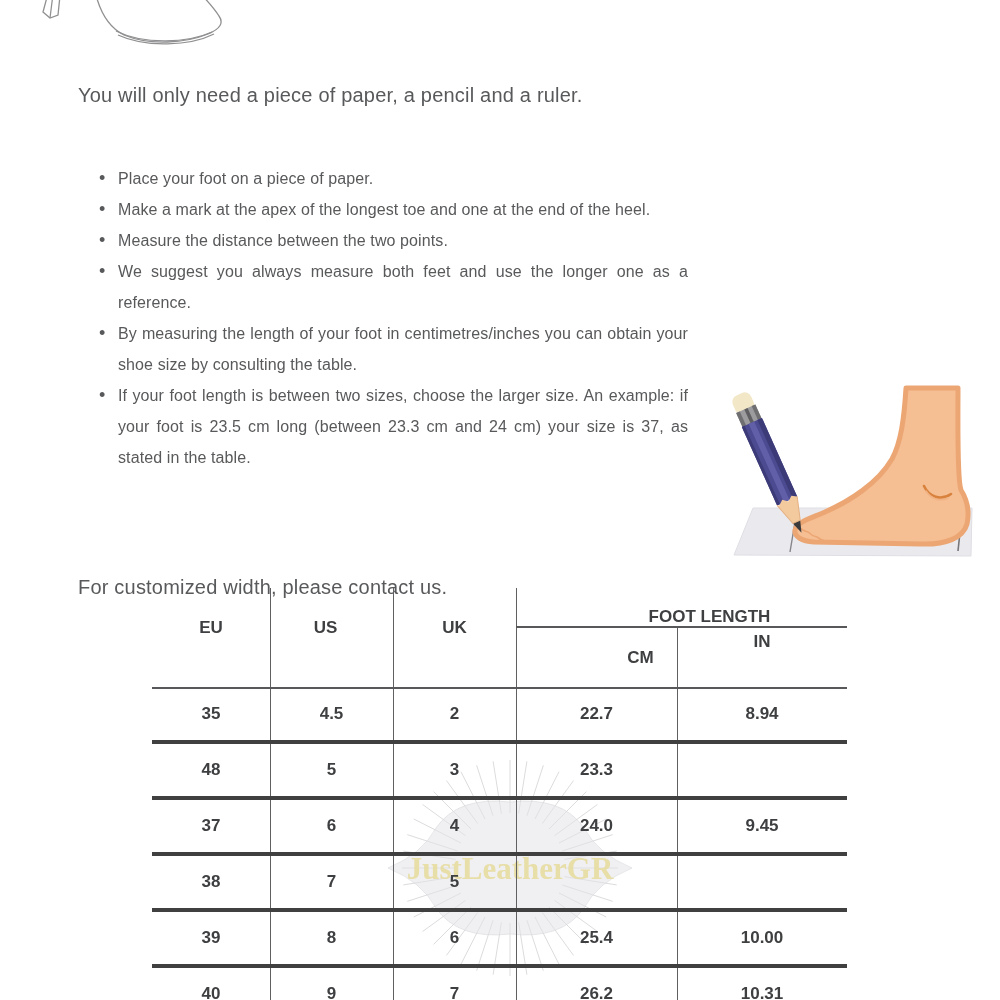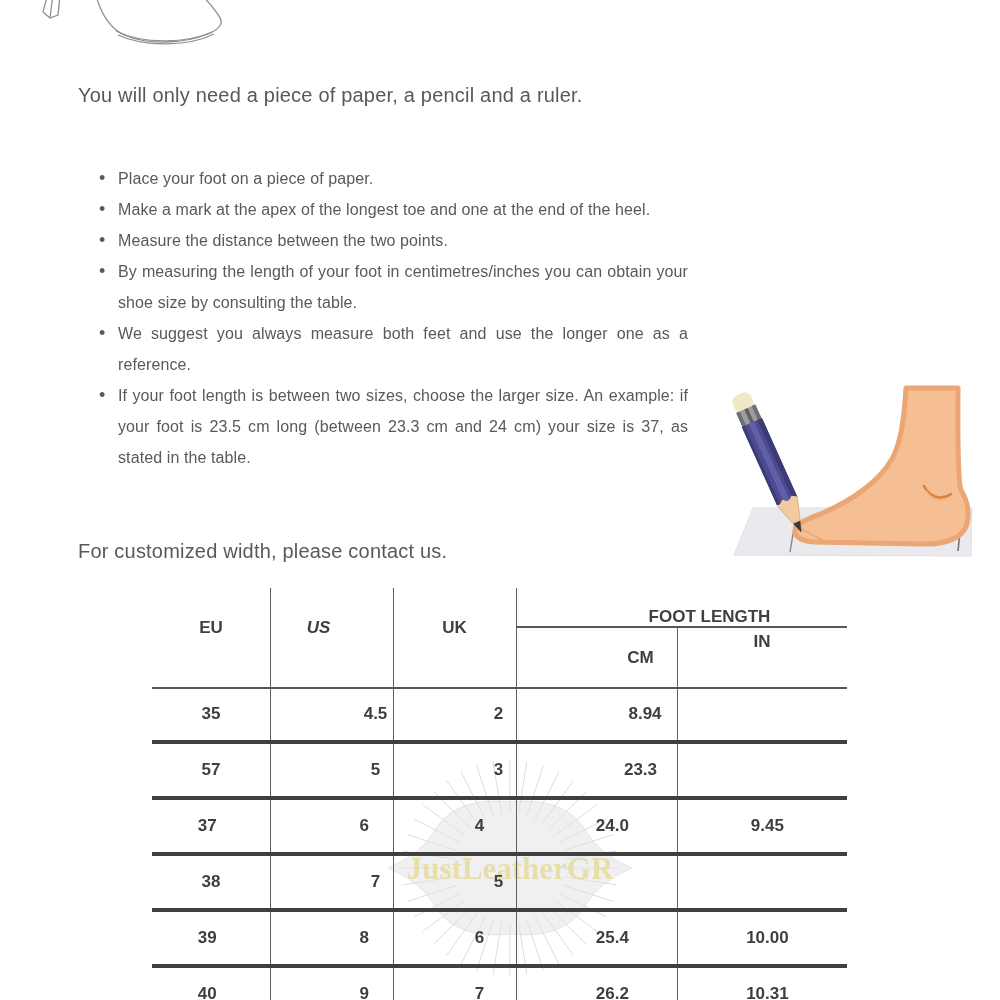--- a/index.html
+++ b/index.html
@@ -19,21 +19,21 @@
     font-size:16px;color:#58595b;letter-spacing:.1px;margin-top:19px;
   }
   .steps ul{margin:0;padding:0;list-style:none;}
   .steps li{
     position:relative;padding-left:22px;line-height:31px;text-align:justify;
   }
   .steps li::before{
     content:"\2022";position:absolute;left:3px;top:0;font-size:18px;color:#58595b;
   }
   .note{
-    position:absolute;left:78px;top:540px;width:600px;
+    position:absolute;left:78px;top:576px;width:600px;
     font-size:20px;color:#58595b;letter-spacing:.2px;
   }
   
   .foot-illo{position:absolute;left:720px;top:360px;width:282px;height:202px;}
   
   .watermark{
     position:absolute;left:378px;top:752px;width:264px;height:236px;
     z-index:1;pointer-events:none;
   }
   .watermark text{
@@ -45,29 +45,29 @@
     color:#3e3f41;font-weight:700;font-size:17px;
   }
   .vline{position:absolute;top:0;bottom:0;width:1.4px;background:#606062;}
   .vline.v1{left:118px;} .vline.v2{left:241px;} .vline.v3{left:364px;}
   .vline.v4{left:525px;top:39px;}
   .hline{position:absolute;height:2px;background:#58585a;}
   .hline.fl-under{left:364px;right:0;top:38px;}
   .hline.head-bottom{left:0;right:0;top:99px;}
   .th{position:absolute;text-align:center;}
   .th.eu{left:0;width:118px;top:30px;}
-  .th.us{left:105px;width:123px;top:30px;font-style:italic;}
+  .th.us{left:112px;width:123px;top:30px;}
   .th.uk{left:241px;width:123px;top:30px;}
   .th.fl{left:364px;width:331px;top:19px;margin-left:28px;}
   .th.cm{left:364px;width:161px;top:60px;padding-left:44px;}
   .th.in{left:525px;width:170px;top:44px;}
   .tbody{position:absolute;left:0;right:0;top:100px;}
   .trow{display:flex;height:52px;border-bottom:4px solid #404040;}
   .tcell{display:flex;align-items:center;justify-content:center;}
-  .tcell.c0{width:118px;} .tcell.c1{width:123px;padding-left:44px;} .tcell.c2{width:123px;}
+  .tcell.c0{width:118px;} .tcell.c1{width:123px;} .tcell.c2{width:123px;}
   .tcell.c3{width:161px;} .tcell.c4{width:170px;}
 </style>
 </head>
 <body>
 
 <div class="page">
 
   <svg class="shoe-illo" viewBox="0 0 205 72" fill="none" stroke="#909092" stroke-width="1.3">
 
     <path d="M24,-4 L17,22 L24,28 L32,25 L35,-4" fill="#fff"></path>
@@ -85,22 +85,22 @@
     <path d="M92,45 C120,58 164,56 188,44"></path>
   </svg>
 
   <div class="intro">You will only need a piece of paper, a pencil and a ruler.</div>
 
   <div class="steps">
     <ul id="steps-list">
         <li>Place your foot on a piece of paper.</li>
         <li>Make a mark at the apex of the longest toe and one at the end of the heel.</li>
         <li>Measure the distance between the two points.</li>
+        <li>We suggest you always measure both feet and use the longer one as a reference.</li>
         <li>By measuring the length of your foot in centimetres/inches you can obtain your shoe size by consulting the table.</li>
-        <li>We suggest you always measure both feet and use the longer one as a reference.</li>
         <li>If your foot length is between two sizes, choose the larger size. An example: if your foot is 23.5 cm long (between 23.3 cm and 24 cm) your size is 37, as stated in the table.</li>
       </ul>
   </div>
 
   <svg class="foot-illo" viewBox="0 0 282 202">
 
     <polygon points="14,195 33,148 252,148 251,196" fill="#eaeaee"></polygon>
     <polygon points="14,195 33,148 252,148 251,196" fill="none" stroke="#dedee4" stroke-width="1"></polygon>
 
     <line x1="243" y1="144" x2="238" y2="191" stroke="#77777a" stroke-width="1.6"></line>
@@ -195,24 +195,25 @@
     <div class="th us">US</div>
     <div class="th uk">UK</div>
     <div class="th fl">FOOT LENGTH</div>
     <div class="th cm">CM</div>
     <div class="th in">IN</div>
     <div class="tbody" id="table-body">
         <div class="trow">
           <div class="tcell c0">35</div>
           <div class="tcell c1">4.5</div>
           <div class="tcell c2">2</div>
+          <div class="tcell c3">22.7</div>
           <div class="tcell c4">8.94</div>
         </div>
         <div class="trow">
-          <div class="tcell c0">57</div>
+          <div class="tcell c0">48</div>
           <div class="tcell c1">5</div>
           <div class="tcell c2">3</div>
           <div class="tcell c3">23.3</div>
         </div>
         <div class="trow">
           <div class="tcell c0">37</div>
           <div class="tcell c1">6</div>
           <div class="tcell c2">4</div>
           <div class="tcell c3">24.0</div>
           <div class="tcell c4">9.45</div>

